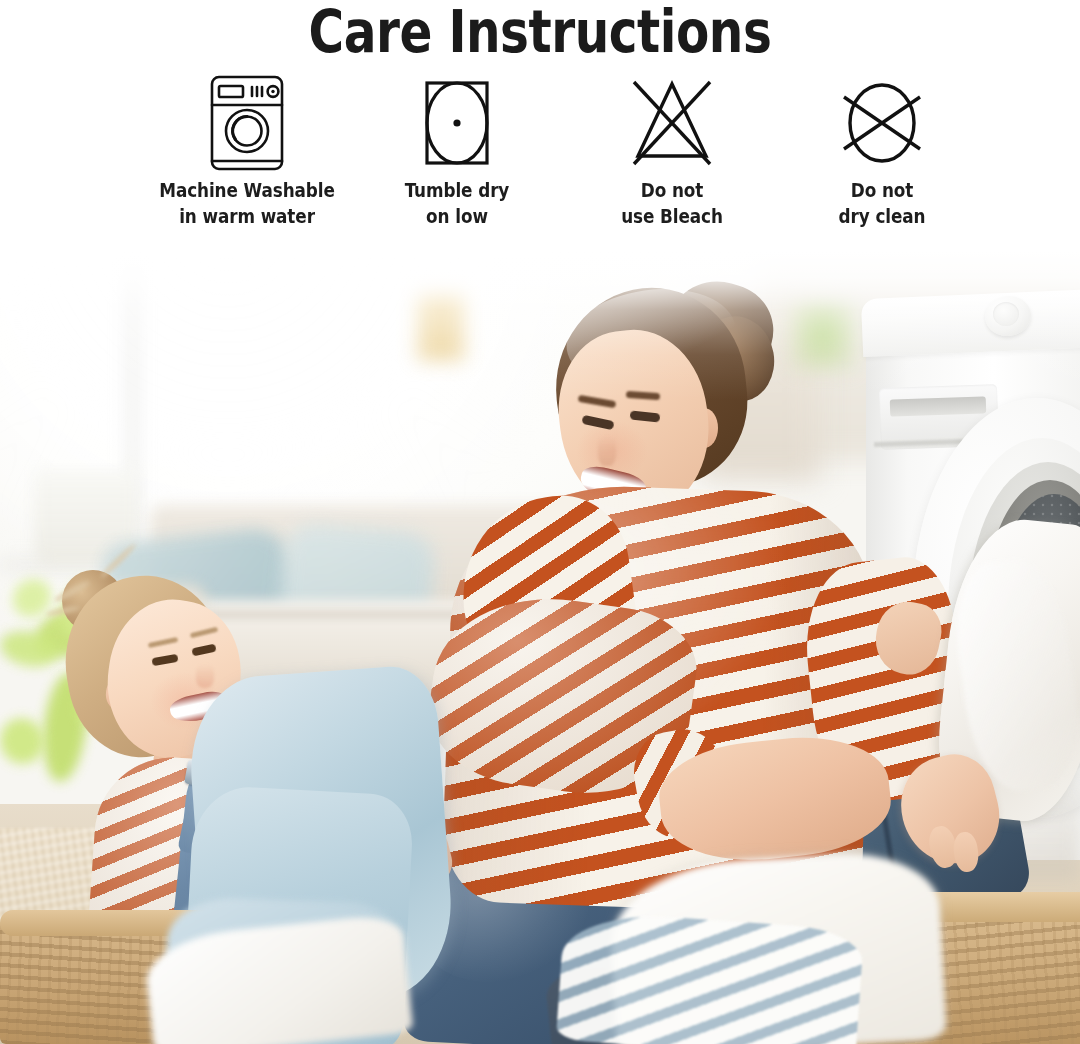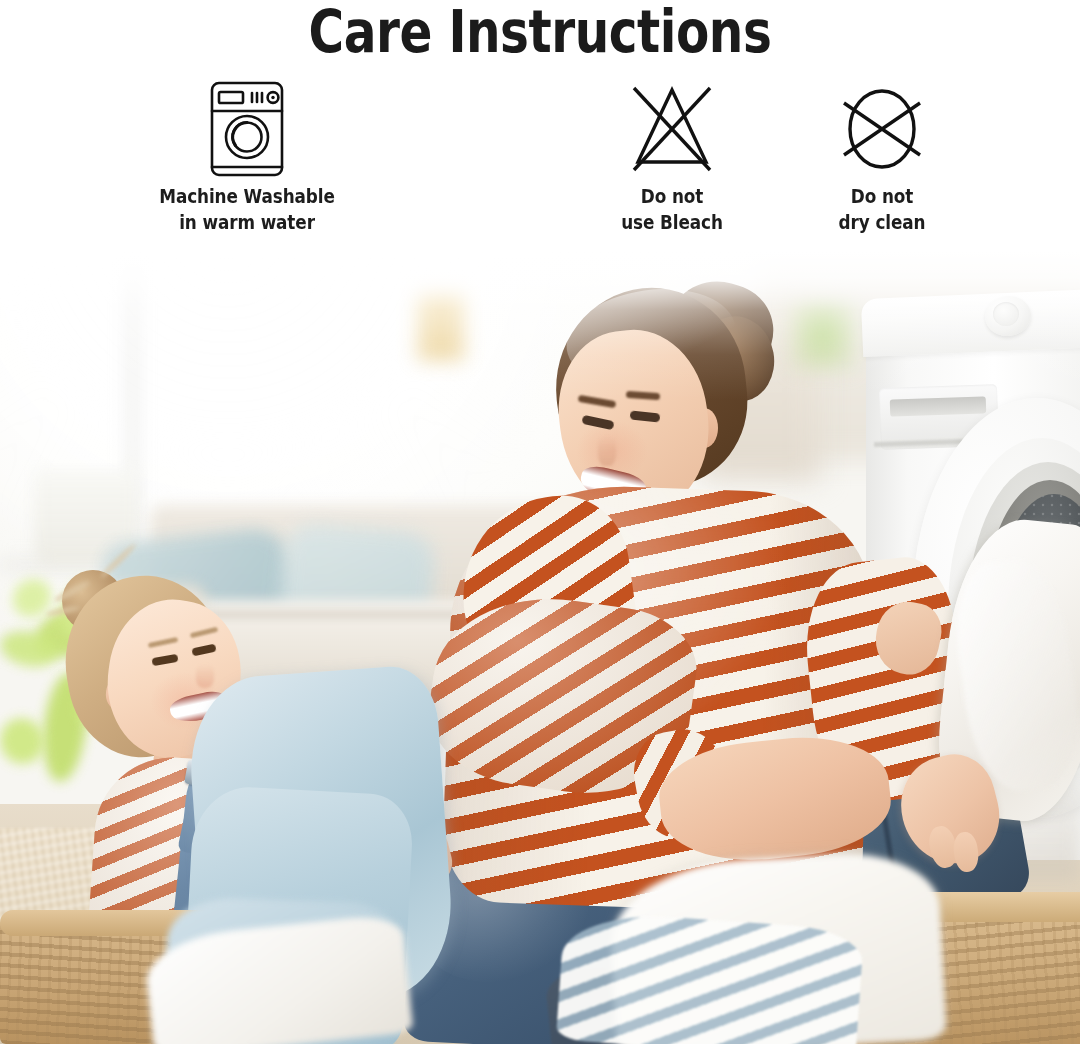--- a/index.html
+++ b/index.html
@@ -19,21 +19,21 @@
     position:absolute; left:0; top:-2px; width:1080px;
     text-align:center;
     font-family:"DejaVu Sans Condensed","Liberation Sans", sans-serif;
     font-weight:bold;
     font-size:58px;
     letter-spacing:-0.5px;
     color:#1b1b1b;
     line-height:68px;
     transform:scaleX(0.93);
   }
-  .icon-row { position:absolute; left:0; top:74px; width:956px; height:180px; }
+  .icon-row { position:absolute; left:0; top:68px; width:956px; height:180px; }
   .icon-cell { position:absolute; width:230px; top:0; text-align:center; }
   .icon-cell.c0 { left:132px; }
   .icon-cell.c1 { left:342px; }
   .icon-cell.c2 { left:557px; }
   .icon-cell.c3 { left:767px; }
   .glyph { height:110px; display:flex; align-items:center; justify-content:center; }
   .cap {
     font-family:"DejaVu Sans Condensed","Liberation Sans", sans-serif;
     font-weight:bold;
     font-size:19.5px;
@@ -779,20 +779,33 @@
             <circle cx="43" cy="58" r="14.5"></circle>
             <path d="M43 43.5 A14.5 14.5 0 0 0 31.5 66.5" stroke-width="3"></path>
           </svg>
         </div>
         <div class="cap">
           <span>Machine Washable</span>
           <span class="l2">in warm water</span>
         </div>
       </div>
 
+      <div class="icon-cell c1">
+        <div class="glyph">
+          <svg width="92" height="96" viewBox="0 0 92 96" fill="none" stroke="#111111" stroke-width="3.2" stroke-linejoin="miter">
+            <rect x="16" y="8" width="60" height="80"></rect>
+            <ellipse cx="46" cy="48" rx="30" ry="40"></ellipse>
+            <circle cx="46" cy="48" r="3.6" fill="#111111" stroke="none"></circle>
+          </svg>
+        </div>
+        <div class="cap">
+          <span>Tumble dry</span>
+          <span class="l2">on low</span>
+        </div>
+      </div>
 
       <div class="icon-cell c2">
         <div class="glyph">
           <svg width="96" height="98" viewBox="0 0 96 98" fill="none" stroke="#111111" stroke-width="3.4" stroke-linecap="butt" stroke-linejoin="miter">
             <path d="M48 10 L82 82 L14 82 Z"></path>
             <line x1="10" y1="8" x2="86" y2="90"></line>
             <line x1="86" y1="8" x2="10" y2="90"></line>
           </svg>
         </div>
         <div class="cap">

